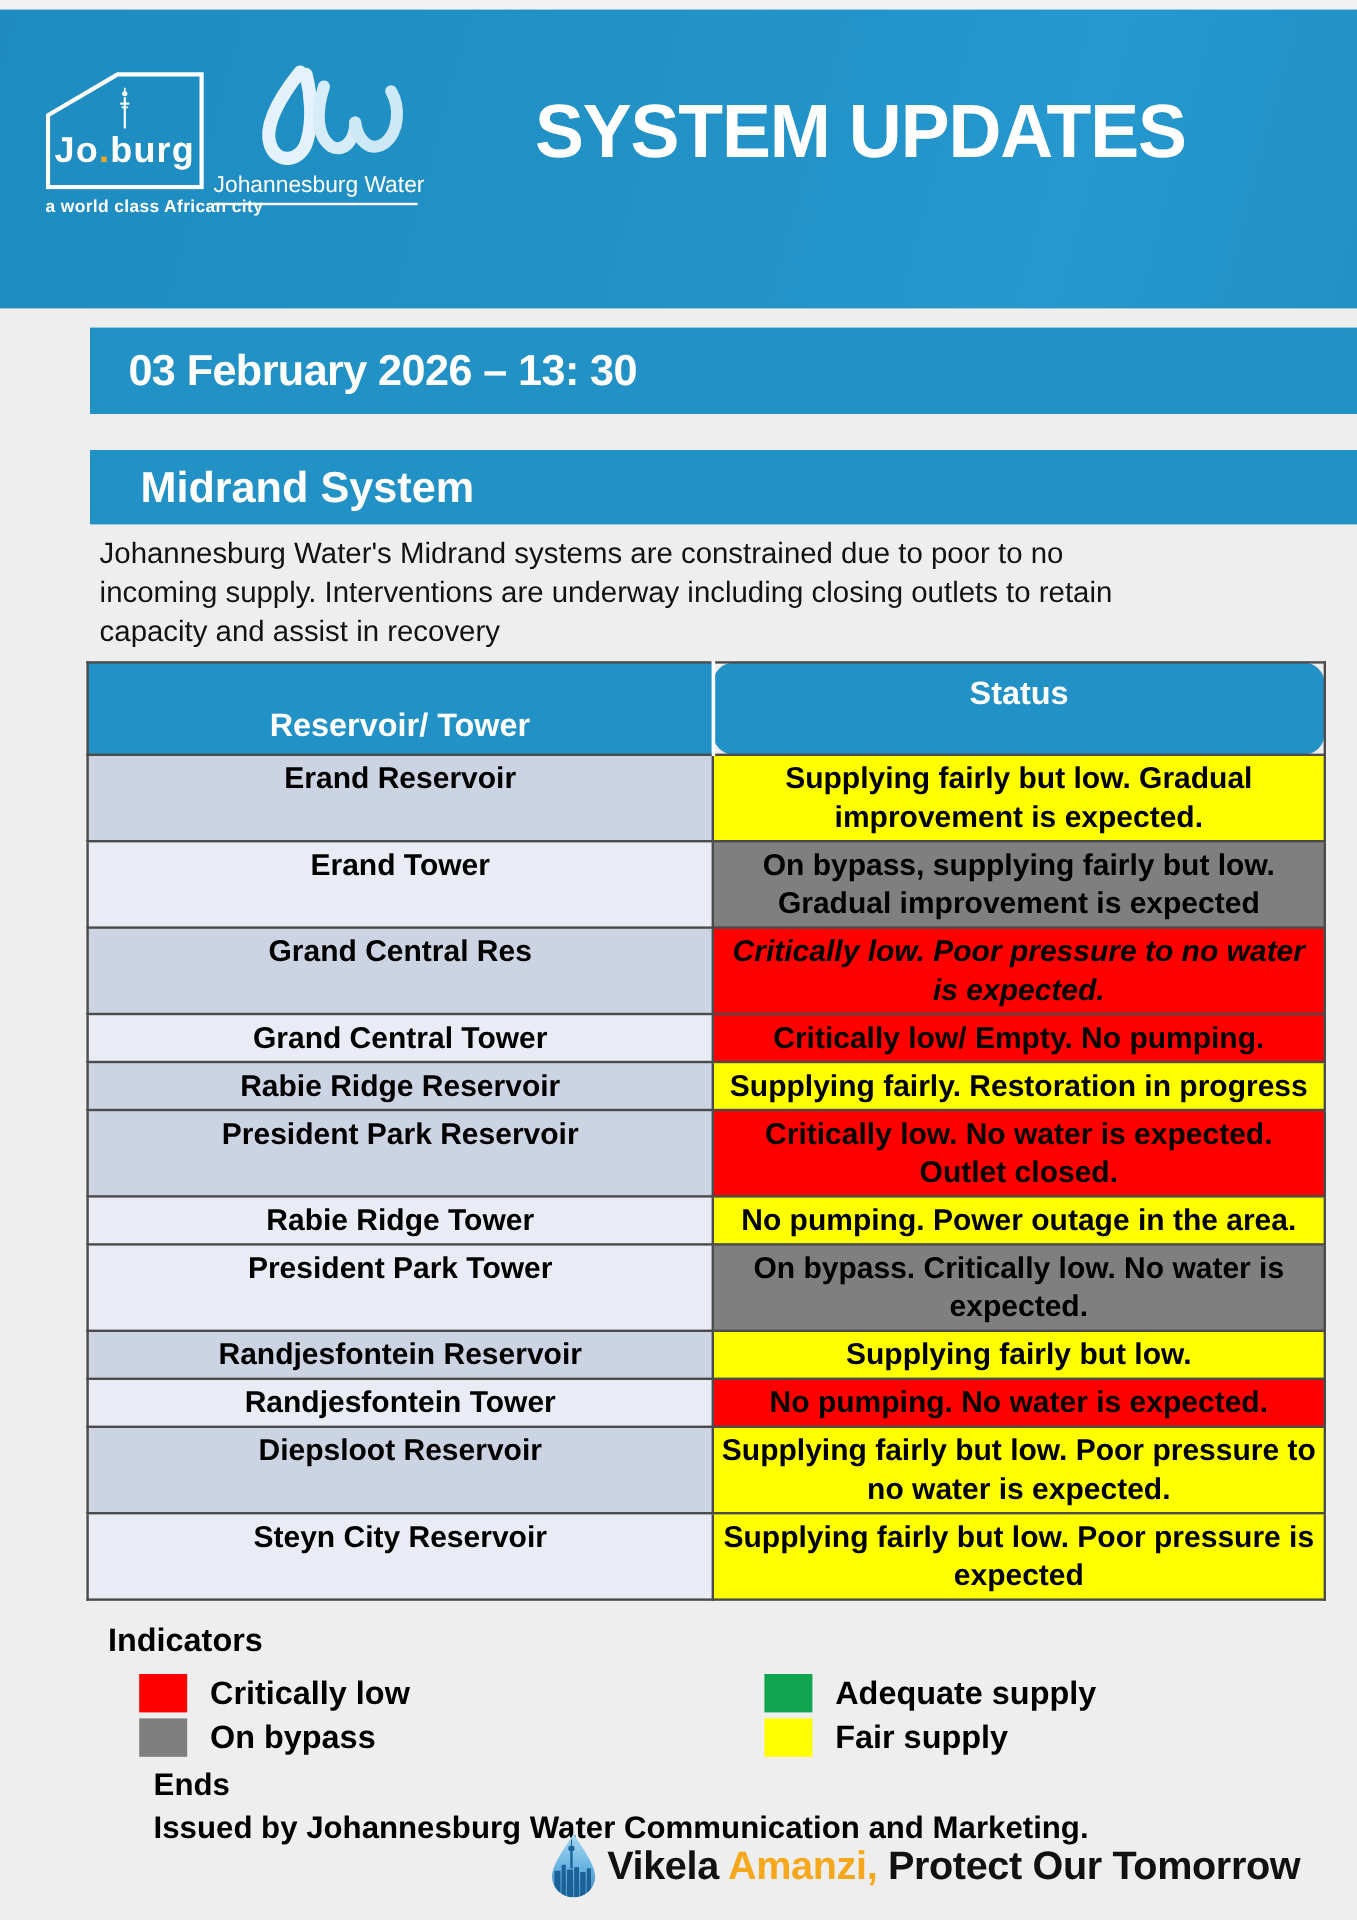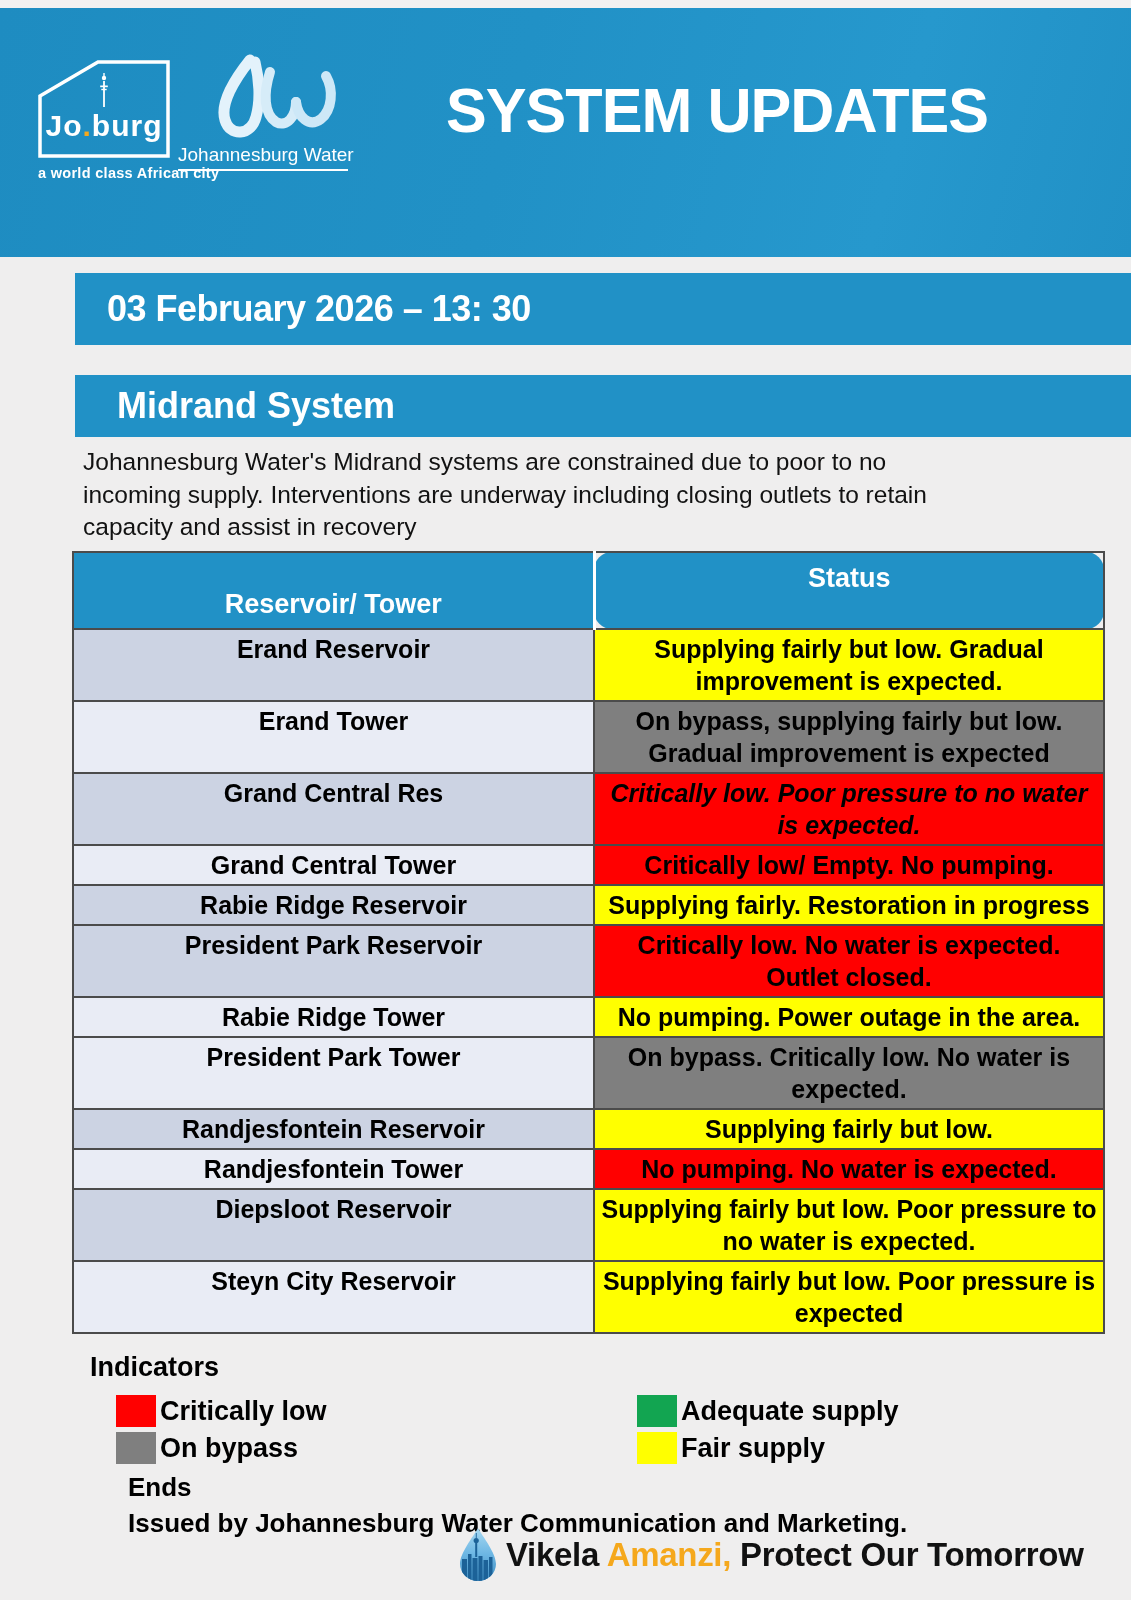--- a/index.html
+++ b/index.html
@@ -47,21 +47,21 @@
   }
   .res-table th.reservoir-h{vertical-align:bottom;padding-bottom:8px;}
   .res-table th.status-h{vertical-align:top;padding-top:10px;border-left:3px solid #fff;}
   .res-table td{
     font-size:25px;font-weight:bold;color:#000;text-align:center;
     padding:3px 6px;line-height:1.28;vertical-align:top;
   }
   .legend{position:absolute;left:90px;top:1352px;color:#000;}
   .legend-title{font-size:27px;font-weight:bold;}
   .legend-grid{margin-top:12px;margin-left:26px;display:grid;grid-template-columns:521px auto;row-gap:5px;}
-  .legend-item{display:flex;align-items:center;gap:4px;font-size:27px;font-weight:bold;}
+  .legend-item{display:flex;align-items:center;gap:19px;font-size:27px;font-weight:bold;}
   .legend-swatch{width:40px;height:32px;flex:none;display:inline-block;}
   .footer-ends{position:absolute;left:128px;top:1472px;font-size:26px;font-weight:bold;color:#000;}
   .footer-issued{position:absolute;left:128px;top:1508px;font-size:26px;font-weight:bold;color:#000;white-space:nowrap;}
   .footer-tagline{position:absolute;left:458px;top:1526px;display:flex;align-items:center;gap:8px;}
   .tagline-text{font-size:33px;font-weight:bold;color:#111;white-space:nowrap;letter-spacing:-.3px;}
   .amanzi{color:#f5a81c;}
 </style>
 </head>
 <body>
 

